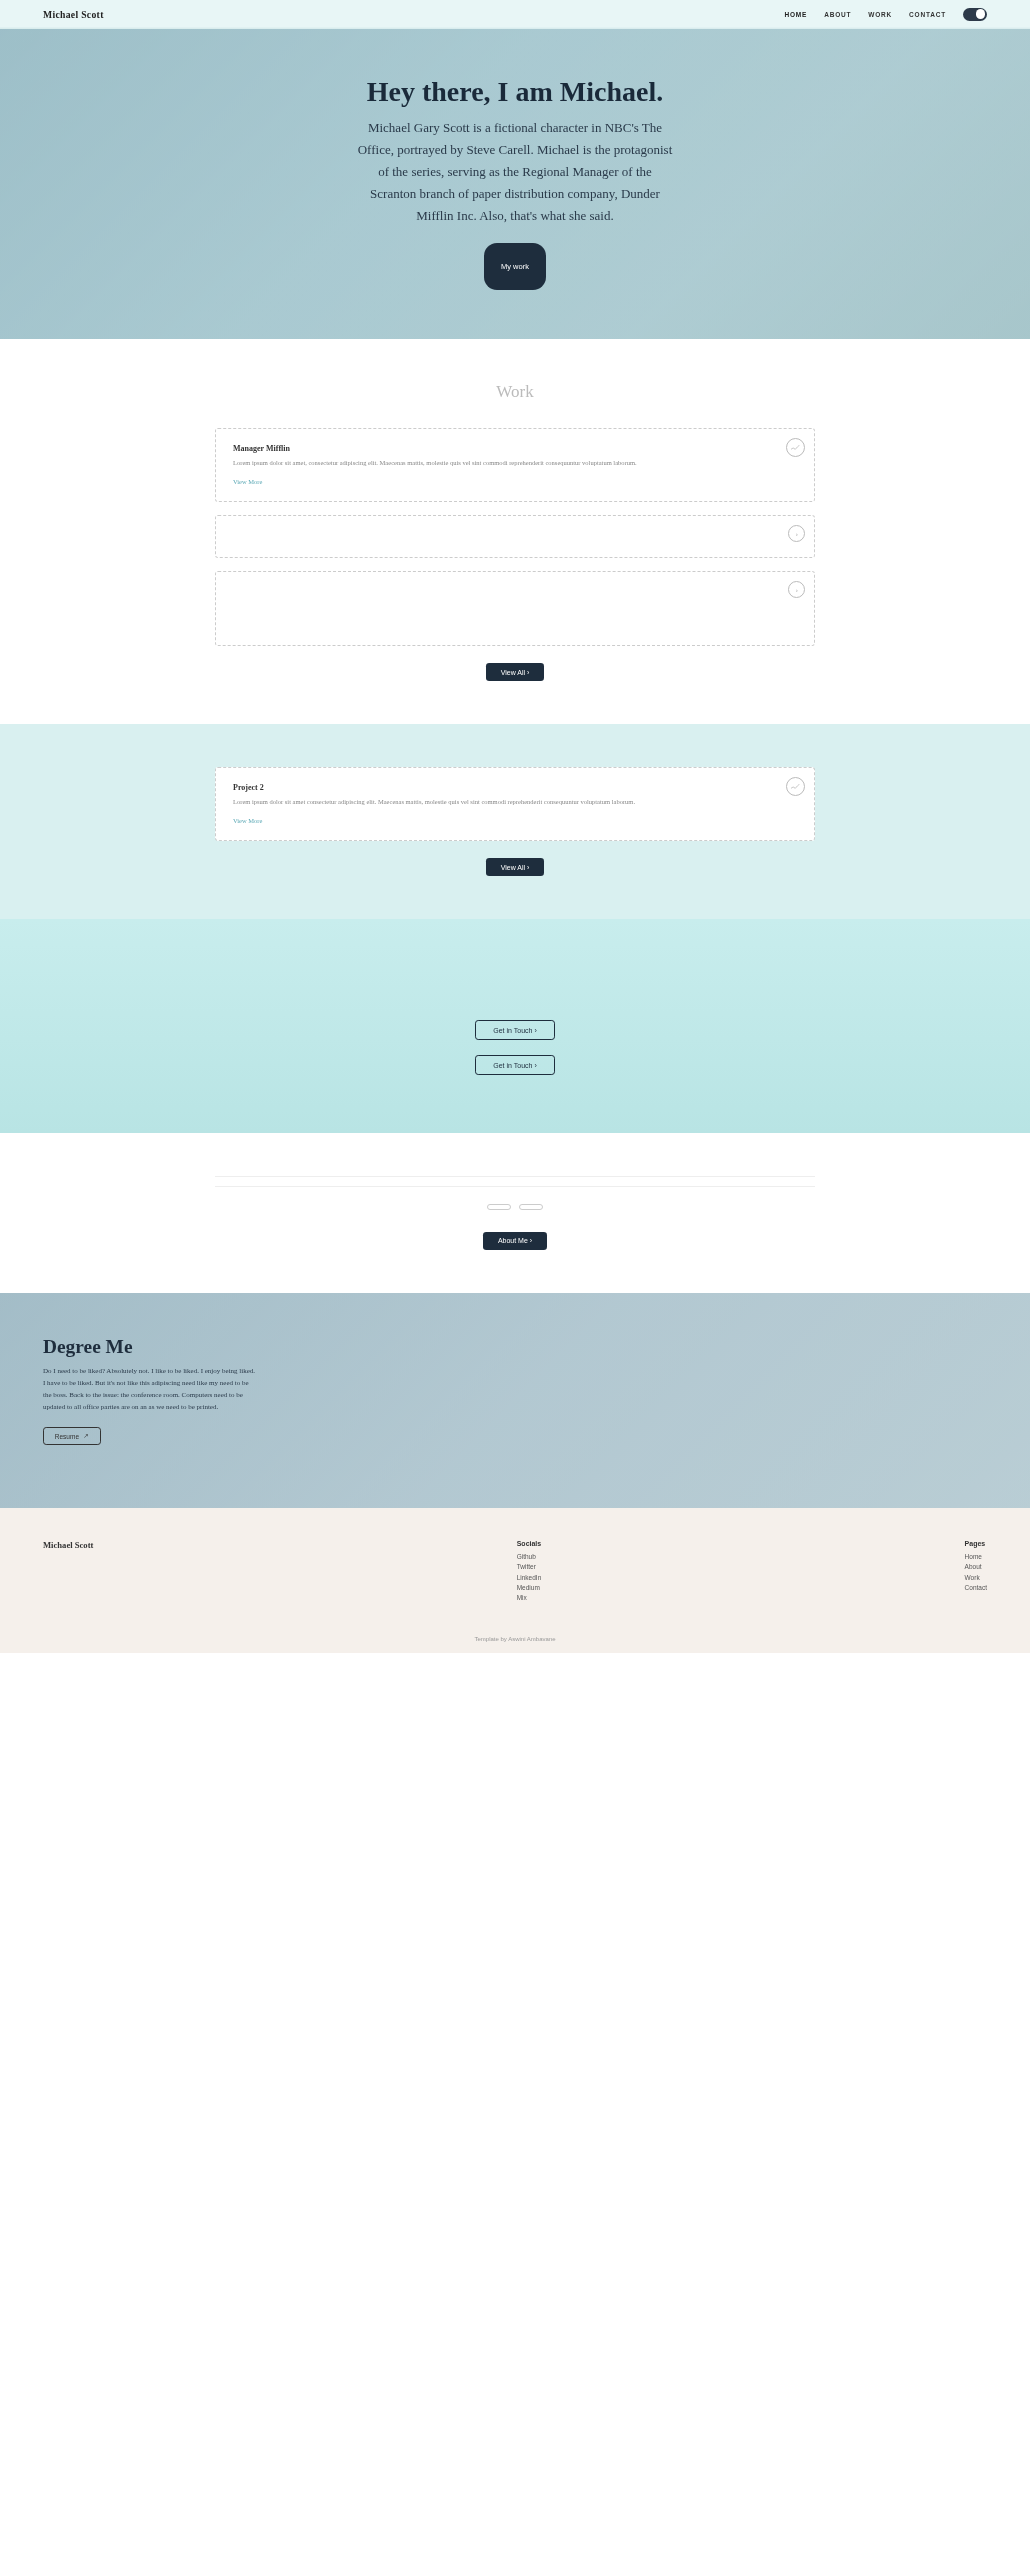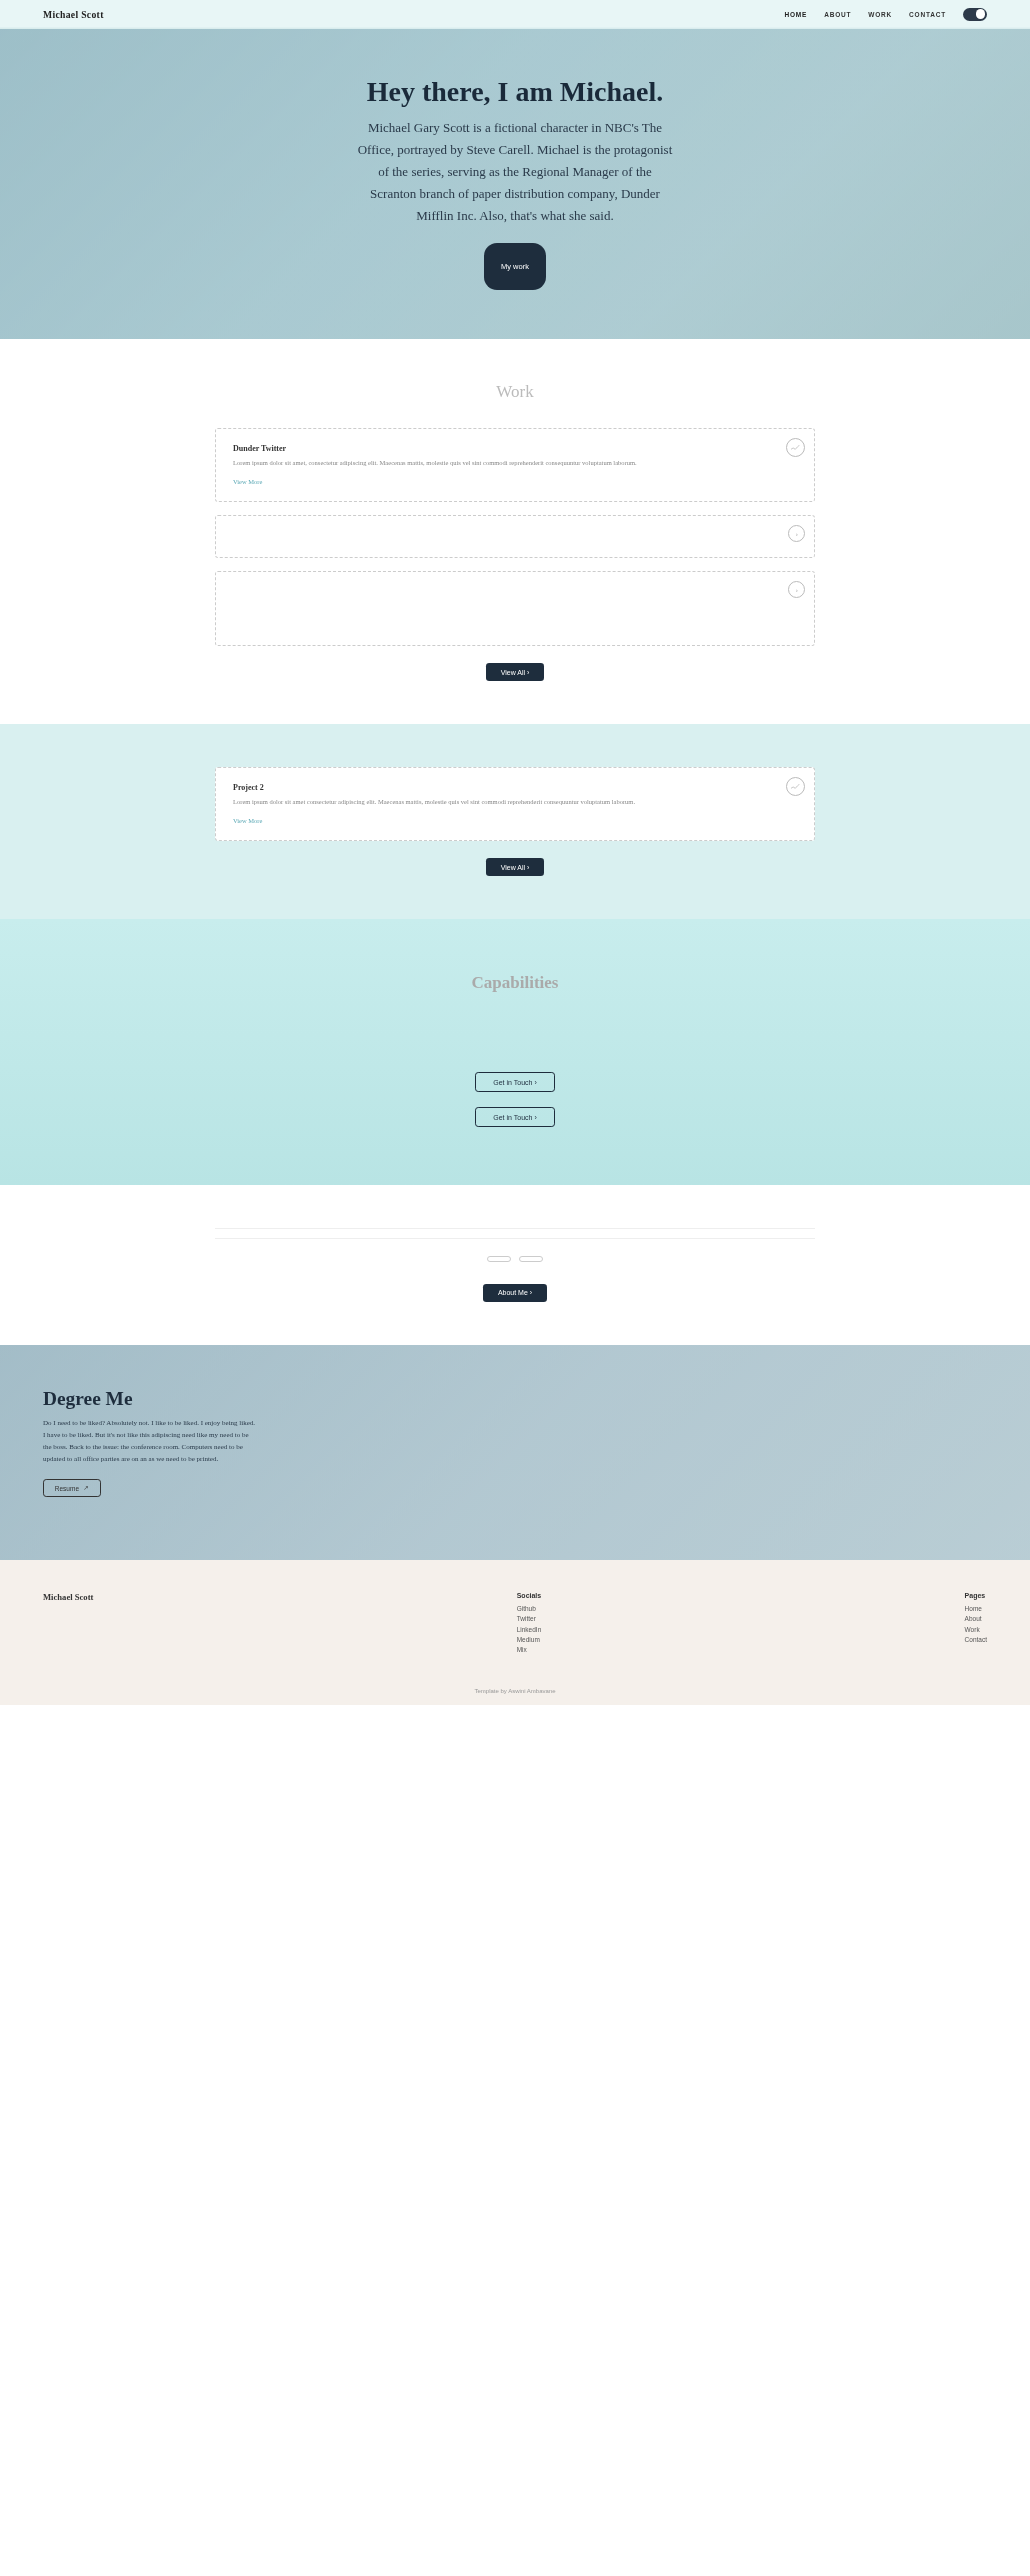--- a/index.html
+++ b/index.html
@@ -178,21 +178,21 @@
 <section class="work-section">
   <h2 class="section-title">Work</h2>
 
   <div class="work-card">
     <div class="work-card-icon">
       <svg width="8.6" height="5.4" viewBox="0 0 16 10">
           <path d="M8 8 Q12 3 16 0" stroke="#bbb" stroke-width="1.5" fill="none"></path>
           <path d="M0 8 Q4 3 8 8" stroke="#bbb" stroke-width="1.5" fill="none"></path>
         </svg>
     </div>
-    <div class="work-card-title">Dunder Twitter</div>
+    <div class="work-card-title">Manager Mifflin</div>
     <div class="work-card-desc">Lorem ipsum dolor sit amet, consectetur adipiscing elit. Maecenas mattis, molestie quis vel sint commodi reprehenderit consequuntur voluptatum laborum.</div>
     <a class="work-card-link" href="#">View More</a>
   </div>
 
   <div class="work-empty-card">
     <div class="work-empty-icon">›</div>
   </div>
 
   <div style="border: 0.8px dashed #ccc; border-radius: 3.2px; height: 75px; margin-bottom: 13px; background: #fff; position: relative;">
     <div style="position: absolute; top: 8.6px; right: 8.6px; width: 17px; height: 17px; border: 0.8px solid #bbb; border-radius: 50%; display: flex; align-items: center; justify-content: center; font-size: 6.5px; color: #999;">›</div>
@@ -211,21 +211,20 @@
     </div>
     <div class="work-card-title">Project 2</div>
     <div class="work-card-desc">Lorem ipsum dolor sit amet consectetur adipiscing elit. Maecenas mattis, molestie quis vel sint commodi reprehenderit consequuntur voluptatum laborum.</div>
     <a class="work-card-link" href="#">View More</a>
   </div>
 
   <button class="view-all-btn">View All ›</button>
 </section>
 
 <section class="capabilities-section">
-  <h2 class="capabilities-title">Capabilities</h2>
   <div style="height: 43px;"></div>
   <div class="capabilities-btns">
     <button class="get-in-touch-btn">Get in Touch ›</button>
     <button class="get-in-touch-btn">Get in Touch ›</button>
   </div>
 </section>
 
 <section class="education-section">
 
 

